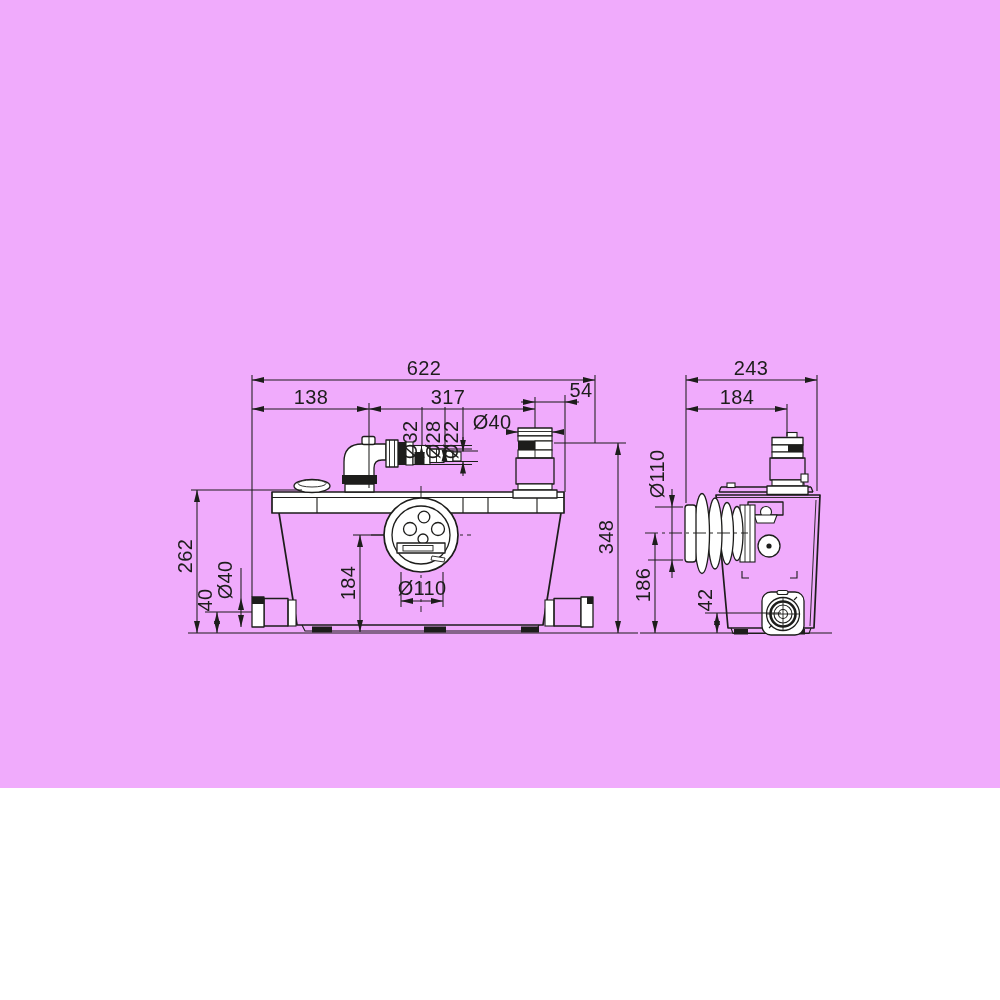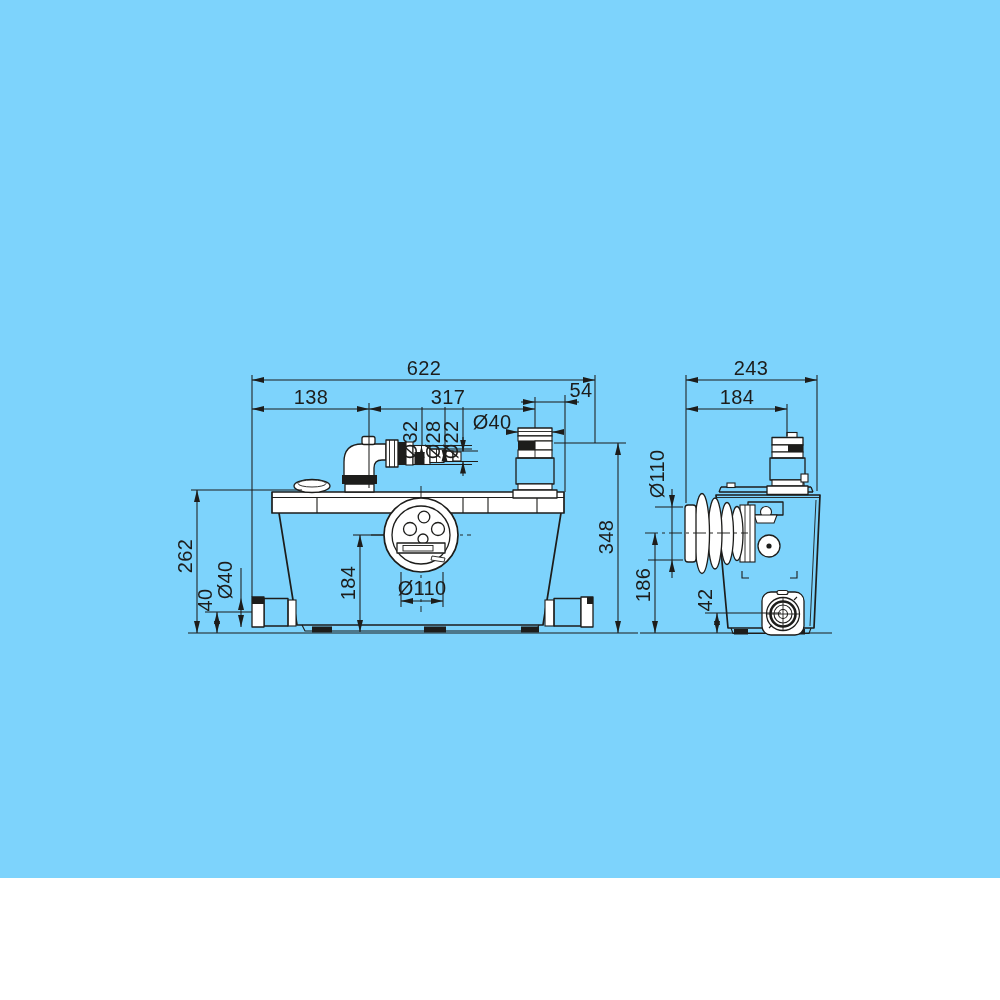--- a/index.html
+++ b/index.html
@@ -1,16 +1,16 @@
 <!DOCTYPE html>
 <html><head>
 <meta charset="utf-8">
 <style>
   html,body{margin:0;padding:0;background:#ffffff;}
-  .stage{width:1000px;height:878px;position:relative;background:#7dd3fc;}
+  .stage{width:1000px;height:788px;position:relative;background:#f0abfc;}
   svg{display:block;}
   text{font-family:"Liberation Sans","DejaVu Sans",sans-serif;font-size:20px;fill:#1d1d1b;letter-spacing:0.3px;}
   .ol{stroke:#1d1d1b;stroke-width:1.7;fill:none;stroke-linejoin:round;}
   .md{stroke:#1d1d1b;stroke-width:1.3;fill:none;stroke-linejoin:round;}
   .ln{stroke:#1d1d1b;stroke-width:1.1;fill:none;}
   .thin{stroke:#1d1d1b;stroke-width:0.9;fill:none;}
   .dim{stroke:#1d1d1b;stroke-width:1.05;fill:none;}
   .wf{fill:#ffffff;}
   .bf{fill:#1d1d1b;stroke:none;}
   .cl{stroke:#1d1d1b;stroke-width:0.95;fill:none;stroke-dasharray:13 4 3 4;}

